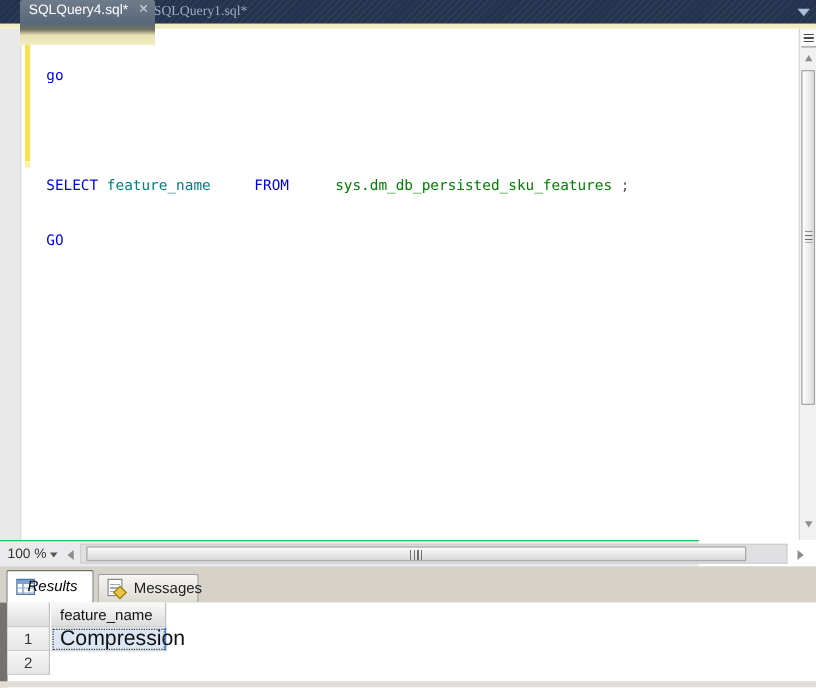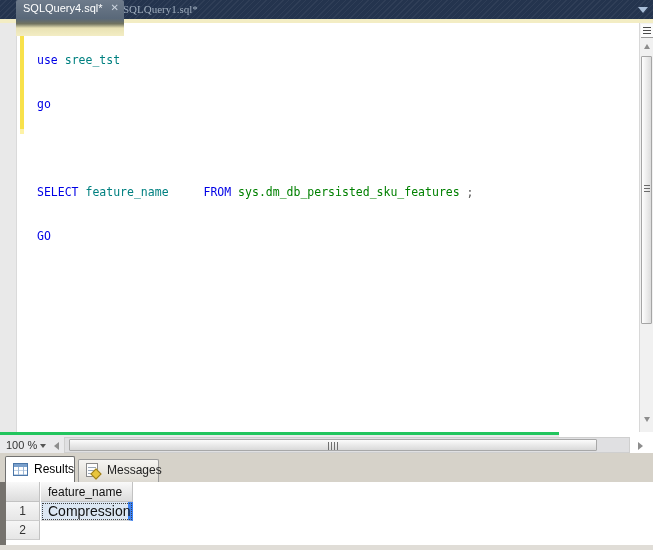--- a/index.html
+++ b/index.html
@@ -37,41 +37,41 @@
   .v-up { position:absolute; left:4px; top:21px; width:0; height:0;
     border-left:3px solid transparent; border-right:3px solid transparent; border-bottom:5px solid #8d8d8d; cursor:pointer; }
   .v-thumb { position:absolute; left:1px; top:33px; width:11px; height:268px;
     background:linear-gradient(90deg,#fefefe,#dcdcdc); border:1px solid #a5a5a5; border-radius:1px; cursor:grab; }
   .v-thumb .grip { position:absolute; left:2px; top:128px; width:6px; height:9px;
     background:repeating-linear-gradient(180deg,#6a6a6a 0 1px, transparent 1px 3px); }
   .v-down { position:absolute; left:4px; bottom:10px; width:0; height:0;
     border-left:3px solid transparent; border-right:3px solid transparent; border-top:5px solid #8d8d8d; cursor:pointer; }
 
   
-  .hrow { position:absolute; left:0; top:432px; width:559px; height:21px; background:#eaeaec; border-top:3px solid #22c55e; }
+  .hrow { position:absolute; left:0; top:432px; width:559px; height:21px; background:#eaeaec; border-top:1px solid #22c55e; }
   .zoom-box { position:absolute; left:4px; top:3px; width:46px; height:15px; cursor:pointer; }
   .zoom-label { position:absolute; left:2px; top:1px; font-size:11px; color:#333; }
   .zoom-caret { position:absolute; left:36px; top:6px; width:0; height:0;
     border-left:3px solid transparent; border-right:3px solid transparent; border-top:4px solid #555; }
   .h-left { position:absolute; left:54px; top:7px; width:0; height:0;
     border-top:4px solid transparent; border-bottom:4px solid transparent; border-right:5px solid #8d8d8d; cursor:pointer; }
   .h-track { position:absolute; left:64px; top:2px; width:566px; height:16px; background:#e0e0e2; border:1px solid #cfcfcf; }
   .h-thumb { position:absolute; left:4px; top:1px; width:528px; height:12px;
     background:linear-gradient(180deg,#fbfbfb,#d9d9d9); border:1px solid #a8a8a8; border-radius:1px; cursor:grab; }
   .h-thumb .grip { position:absolute; left:50%; margin-left:-5px; top:2px; width:10px; height:8px;
     background:repeating-linear-gradient(90deg,#707070 0 1px, transparent 1px 3px); }
   .h-right { position:absolute; left:638px; top:7px; width:0; height:0;
     border-top:4px solid transparent; border-bottom:4px solid transparent; border-left:5px solid #8d8d8d; cursor:pointer; }
 
   
   .results-pane { position:absolute; left:0; top:453px; width:653px; height:97px; background:#d6d2c9; }
   .rtab { position:absolute; cursor:pointer; font-size:12px; color:#000; }
   .rtab.active { left:5px; top:3px; width:70px; height:26px; background:#ffffff;
     border:1px solid #707070; border-bottom:none; border-radius:2px 2px 0 0; z-index:2; }
-  .rtab.active .rtab-label { position:absolute; left:28px; top:5px; }
+  .rtab.active .rtab-label { position:absolute; left:16px; top:5px;font-style:italic; }
   .rtab.inactive { left:78px; top:6px; width:81px; height:23px;
     background:linear-gradient(180deg,#f6f5f2,#dddad2); border:1px solid #9b9b9b; border-bottom:none; border-radius:2px 2px 0 0; }
   .rtab.inactive .rtab-label { position:absolute; left:28px; top:3px; color:#222; }
   .grid-icon { position:absolute; left:7px; top:6px; width:15px; height:13px; background:#fff; border:1px solid #4a76a8;
     background-image:linear-gradient(#7aa0cc 0 3px, transparent 3px),
       linear-gradient(90deg, transparent 0 4px, #9db8d6 4px 5px, transparent 5px 9px, #9db8d6 9px 10px, transparent 10px),
       linear-gradient(transparent 0 6px, #c3d3e6 6px 7px, transparent 7px 10px, #c3d3e6 10px 11px, transparent 11px); }
   .msg-icon { position:absolute; left:7px; top:3px; width:12px; height:14px; background:#fdfdfd; border:1px solid #8a8a8a;
     background-image:linear-gradient(transparent 0 3px, #9aa8b8 3px 4px, transparent 4px 6px, #9aa8b8 6px 7px, transparent 7px 9px, #9aa8b8 9px 10px, transparent 10px);
     background-size:8px 14px; background-position:1px 0; background-repeat:no-repeat; }
@@ -82,21 +82,21 @@
   .left-strip { position:absolute; left:0; top:0; width:6px; height:68px; background:#75726d; }
   .g-corner { position:absolute; left:6px; top:0; width:34px; height:20px;
     background:linear-gradient(180deg,#f9f9f9,#dcdcdc); border-right:1px solid #c2c2c2; border-bottom:1px solid #c2c2c2; }
   .g-colhead { position:absolute; left:41px; top:0; width:92px; height:20px; line-height:20px; padding-left:7px;
     background:linear-gradient(180deg,#f9f9f9,#dcdcdc); border-right:1px solid #c2c2c2; border-bottom:1px solid #c2c2c2;
     font-size:12px; color:#111; cursor:pointer; }
   .g-rowhead { position:absolute; left:6px; width:34px; height:19px; line-height:19px; text-align:center;
     background:linear-gradient(180deg,#f6f6f6,#e6e6e6); border-right:1px solid #c2c2c2; border-bottom:1px solid #cccccc;
     font-size:12px; color:#333; cursor:pointer; }
   .g-cell { position:absolute; left:41px; width:92px; height:19px; line-height:18px; padding-left:7px;
-    border-right:5px solid #3b82f6; border-bottom:1px solid #d8d8d8; font-size:14px; color:#111; background:#fff; cursor:cell; }
+    border-right:1px solid #3b82f6; border-bottom:1px solid #d8d8d8; font-size:17px; color:#111; background:#fff; cursor:cell; }
   .g-cell.selected { background:#dce7f3; outline:1px dotted #444; outline-offset:-2px; }
   .grid-bottom { position:absolute; left:0; top:92px; width:653px; height:5px; background:#e0ddd7; }
 </style>
 </head>
 <body>
 
 <div class="screen">
 
   <div class="tabstrip">
     <div class="tab inactive">
@@ -109,24 +109,23 @@
     <div class="tablist-arrow"></div>
   </div>
   <div class="cream-band"></div>
 
   <div class="editor">
     <div class="indicator-margin"></div>
     <div class="change-bar"></div>
     <div class="change-bar-tail"></div>
 
     <div class="code">
-      <div class="code-line"><span style="color: rgb(0, 0, 230);">use </span><span style="color: rgb(0, 128, 128);">sree_tst</span></div>
       <div class="code-line"><span style="color: rgb(0, 0, 230);">go</span></div>
       <div class="code-line"></div>
-      <div class="code-line"><span style="color: rgb(0, 0, 230); margin-top: 35px;">SELECT </span><span style="color: rgb(0, 128, 128);">feature_name </span><span style="color: rgb(0, 0, 230); padding-left: 28px;">FROM </span><span style="color: rgb(0, 128, 0);">sys.dm_db_persisted_sku_features </span><span style="color: rgb(85, 85, 85);">;</span></div>
+      <div class="code-line"><span style="color: rgb(0, 0, 230); margin-top: 35px;">SELECT </span><span style="color: rgb(0, 128, 128);">feature_name </span><span style="color: rgb(0, 0, 230); padding-left: 28px;">FROM </span><span style="color: rgb(0, 128, 0); margin-left: 30px;">sys.dm_db_persisted_sku_features </span><span style="color: rgb(85, 85, 85);">;</span></div>
       <div class="code-line"><span style="color: rgb(0, 0, 230);">GO</span></div>
     </div>
 
     <div class="vscroll">
       <div class="v-splitter">
           <div class="grip"></div>
         </div>
       <div class="v-up"></div>
       <div class="v-thumb">
           <div class="grip"></div>

